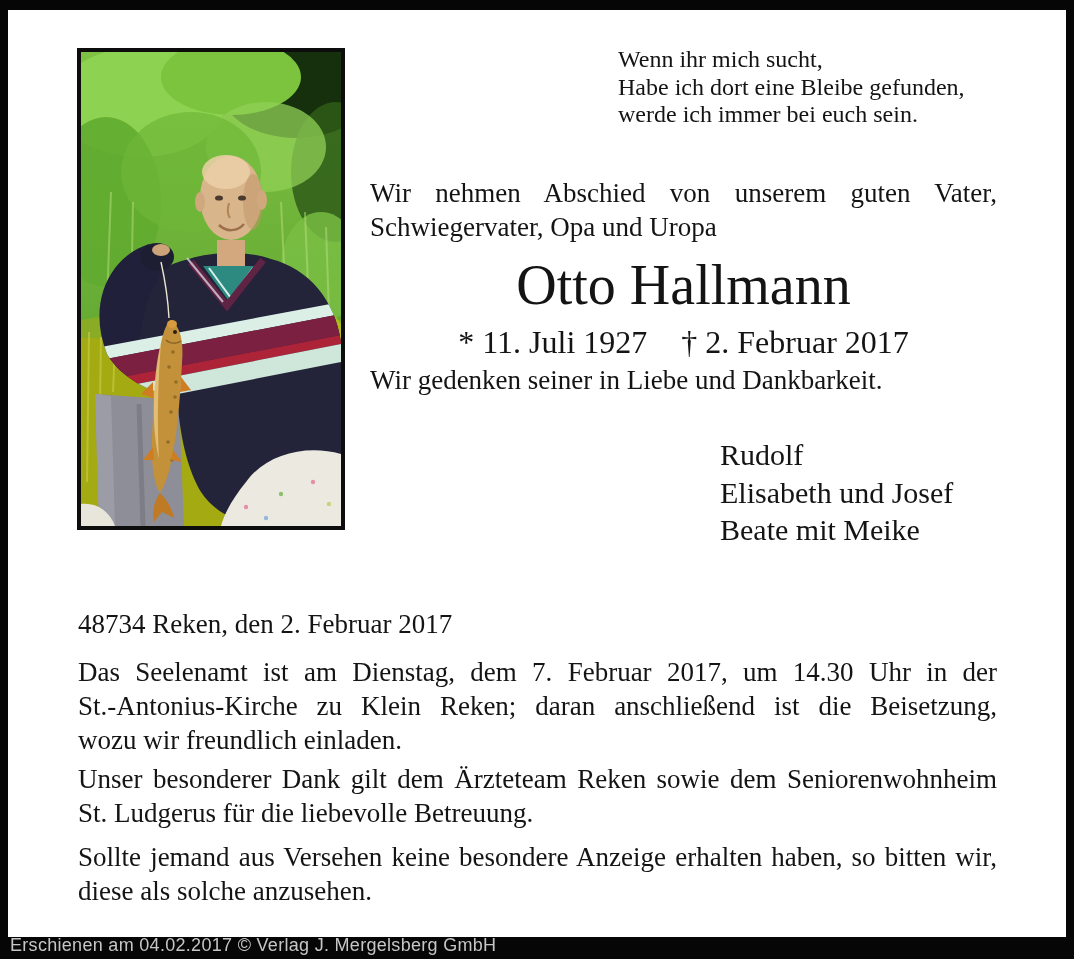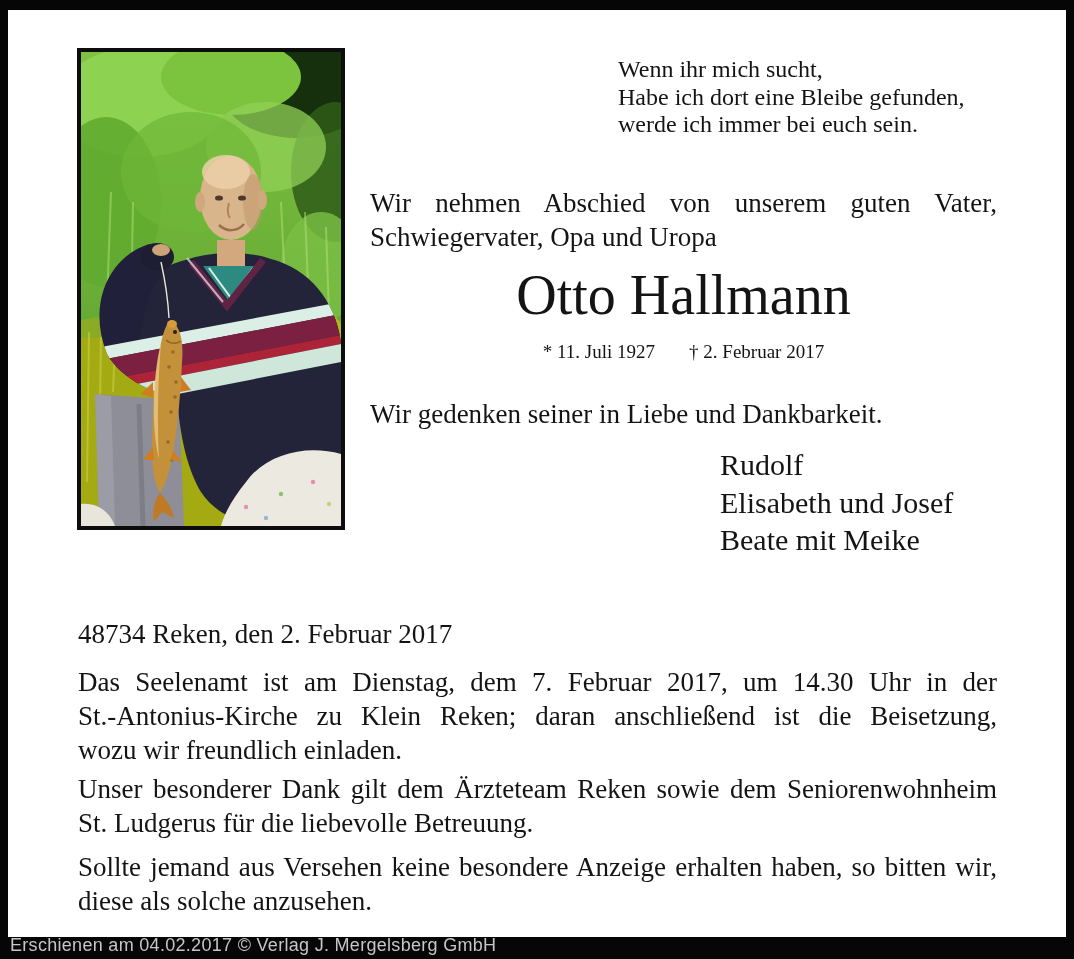--- a/index.html
+++ b/index.html
@@ -1,32 +1,32 @@
 <!DOCTYPE html>
 <html lang="de"><head>
 <meta charset="utf-8">
 <style>
   html,body{margin:0;padding:0;background:#060606;}
   .page{position:relative;width:1074px;height:959px;background:#060606;overflow:hidden;
         font-family:"Liberation Serif","DejaVu Serif",serif;color:#141414;}
   .card{position:absolute;left:8px;top:10px;width:1058px;height:927px;background:#ffffff;}
-  .abs{position:absolute;margin-top:10px;}
+  .abs{position:absolute;}
 
   
   .photo-frame{position:absolute;left:69px;top:38px;width:260px;height:474px;
                border:4px solid #0d0d0d;background:#6fb33a;}
   .photo-frame svg{display:block;}
 
   
   .poem{left:610px;top:36px;font-size:24px;line-height:27.5px;}
   .intro{left:362px;top:167px;width:627px;font-size:27px;line-height:33.5px;}
   .name{left:362px;top:244px;width:627px;text-align:center;font-size:56px;line-height:62px;}
   .dates{left:362px;top:316px;width:627px;display:flex;justify-content:center;gap:34px;
-         font-size:19px;line-height:32px;}
-  .remembrance{left:362px;top:378px;font-size:27px;line-height:32px;}
+         font-size:32px;line-height:32px;}
+  .remembrance{left:362px;top:354px;font-size:27px;line-height:32px;}
   .mourners{left:712px;top:426px;font-size:30px;line-height:37.5px;}
   .mourner-last{margin-top:4px;}
   .place-date{left:70px;top:598px;font-size:27px;line-height:32px;}
   .para{left:70px;width:919px;font-size:27px;line-height:34px;}
   .para1{top:645px;} .para2{top:752px;} .para3{top:830px;}
 
   .jline{text-align:justify;text-align-last:justify;}
   .jline.last{text-align-last:left;}
 
   .footer{position:absolute;left:10px;bottom:3px;

